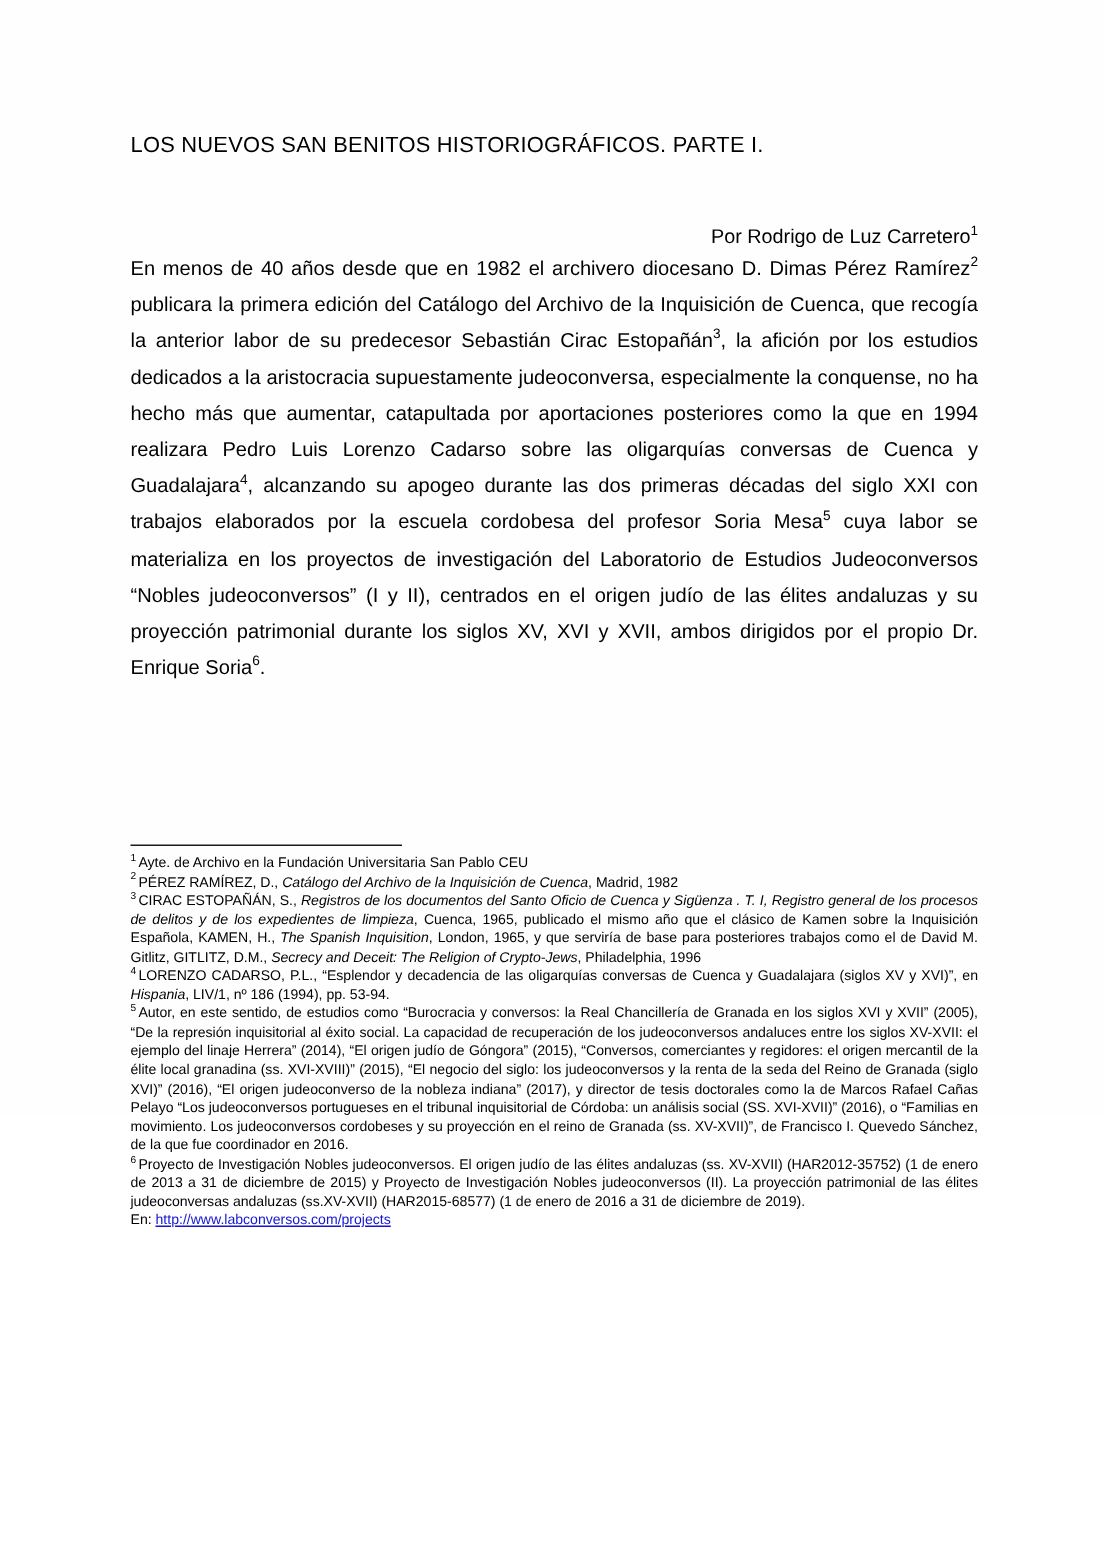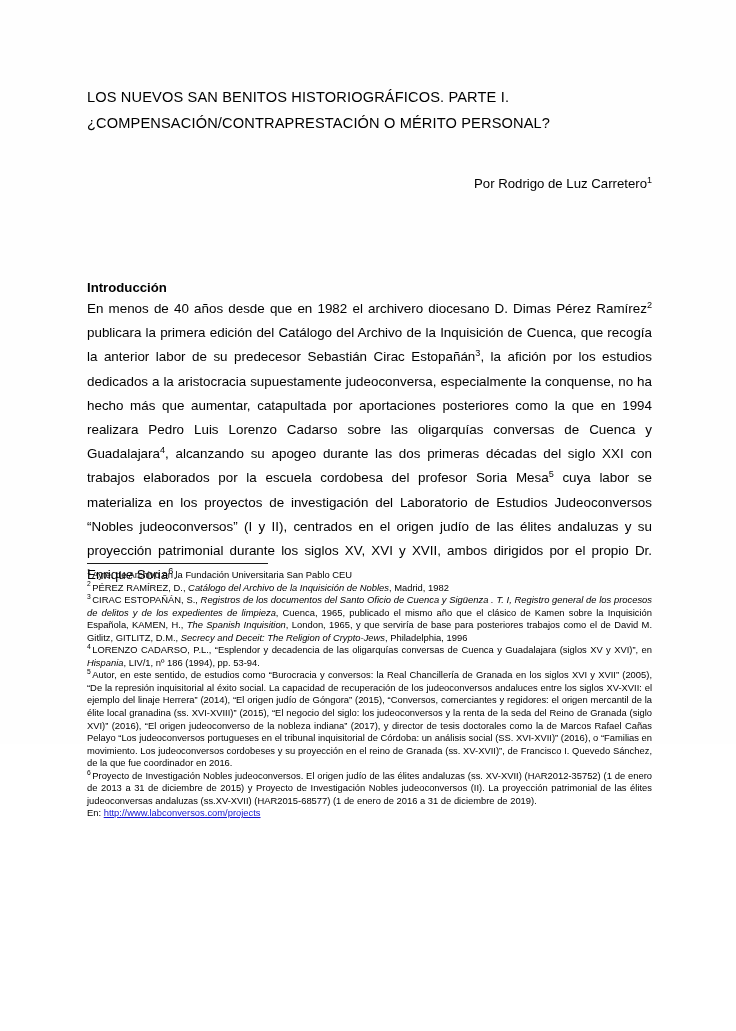--- a/index.html
+++ b/index.html
@@ -109,36 +109,34 @@
 </style>
 </head>
 <body>
 
 <div class="page">
 
   <div class="content">
 
     <div class="title-block">
       <div class="title-line">LOS NUEVOS SAN BENITOS HISTORIOGRÁFICOS. PARTE I.</div>
-      <div class="title-line">¿COMPENSACIÓN/CONTRAPRESTACIÓN O MÉRITO PERSONAL?</div>
     </div>
 
     <div class="author-line"><span>Por Rodrigo de Luz Carretero</span><sup>1</sup></div>
 
-    <div class="section-heading">Introducción</div>
 
     <div class="body-par"><span>En menos de 40 años desde que en 1982 el archivero diocesano D. Dimas Pérez Ramírez</span><sup>2</sup><span> publicara la primera edición del Catálogo del Archivo de la Inquisición de Cuenca, que recogía la anterior labor de su predecesor Sebastián Cirac Estopañán</span><sup>3</sup><span>, la afición por los estudios dedicados a la aristocracia supuestamente judeoconversa, especialmente la conquense, no ha hecho más que aumentar, catapultada por aportaciones posteriores como la que en 1994 realizara Pedro Luis Lorenzo Cadarso sobre las oligarquías conversas de Cuenca y Guadalajara</span><sup>4</sup><span>, alcanzando su apogeo durante las dos primeras décadas del siglo XXI con trabajos elaborados por la escuela cordobesa del profesor Soria Mesa</span><sup>5</sup><span> cuya labor se materializa en los proyectos de investigación del Laboratorio de Estudios Judeoconversos “Nobles judeoconversos” (I y II), centrados en el origen judío de las élites andaluzas y su proyección patrimonial durante los siglos XV, XVI y XVII, ambos dirigidos por el propio Dr. Enrique Soria</span><sup>6</sup><span>.</span></div>
 
   </div>
 
   <div class="footnote-area">
     <div class="fn-rule"></div>
     <div id="footnote-list">
         <div class="fn"><sup>1</sup><span>Ayte. de Archivo en la Fundación Universitaria San Pablo CEU</span></div>
-        <div class="fn"><sup>2</sup><span>PÉREZ RAMÍREZ, D., </span><span class="it">Catálogo del Archivo de la Inquisición de Nobles</span><span>, Madrid, 1982</span></div>
+        <div class="fn"><sup>2</sup><span>PÉREZ RAMÍREZ, D., </span><span class="it">Catálogo del Archivo de la Inquisición de Cuenca</span><span>, Madrid, 1982</span></div>
         <div class="fn"><sup>3</sup><span>CIRAC ESTOPAÑÁN, S., </span><span class="it">Registros de los documentos del Santo Oficio de Cuenca y Sigüenza . T. I, Registro general de los procesos de delitos y de los expedientes de limpieza</span><span>, Cuenca, 1965, publicado el mismo año que el clásico de Kamen sobre la Inquisición Española, KAMEN, H., </span><span class="it">The Spanish Inquisition</span><span>, London, 1965, y que serviría de base para posteriores trabajos como el de David M. Gitlitz, GITLITZ, D.M., </span><span class="it">Secrecy and Deceit: The Religion of Crypto-Jews</span><span>, Philadelphia, 1996</span></div>
         <div class="fn"><sup>4</sup><span>LORENZO CADARSO, P.L., “Esplendor y decadencia de las oligarquías conversas de Cuenca y Guadalajara (siglos XV y XVI)”, en </span><span class="it">Hispania</span><span>, LIV/1, nº 186 (1994), pp. 53-94.</span></div>
         <div class="fn"><sup>5</sup><span>Autor, en este sentido, de estudios como “Burocracia y conversos: la Real Chancillería de Granada en los siglos XVI y XVII” (2005), “De la represión inquisitorial al éxito social. La capacidad de recuperación de los judeoconversos andaluces entre los siglos XV-XVII: el ejemplo del linaje Herrera” (2014), “El origen judío de Góngora” (2015), “Conversos, comerciantes y regidores: el origen mercantil de la élite local granadina (ss. XVI-XVIII)” (2015), “El negocio del siglo: los judeoconversos y la renta de la seda del Reino de Granada (siglo XVI)” (2016), “El origen judeoconverso de la nobleza indiana” (2017), y director de tesis doctorales como la de Marcos Rafael Cañas Pelayo “Los judeoconversos portugueses en el tribunal inquisitorial de Córdoba: un análisis social (SS. XVI-XVII)” (2016), o “Familias en movimiento. Los judeoconversos cordobeses y su proyección en el reino de Granada (ss. XV-XVII)”, de Francisco I. Quevedo Sánchez, de la que fue coordinador en 2016.</span></div>
         <div class="fn"><sup>6</sup><span>Proyecto de Investigación Nobles judeoconversos. El origen judío de las élites andaluzas (ss. XV-XVII) (HAR2012-35752) (1 de enero de 2013 a 31 de diciembre de 2015) y Proyecto de Investigación Nobles judeoconversos (II). La proyección patrimonial de las élites judeoconversas andaluzas (ss.XV-XVII) (HAR2015-68577) (1 de enero de 2016 a 31 de diciembre de 2019).</span><br><span>En: </span><a class="fn-link" href="#">http://www.labconversos.com/projects</a></div>
       </div>
   </div>
 
 </div>
 
 </body></html>

